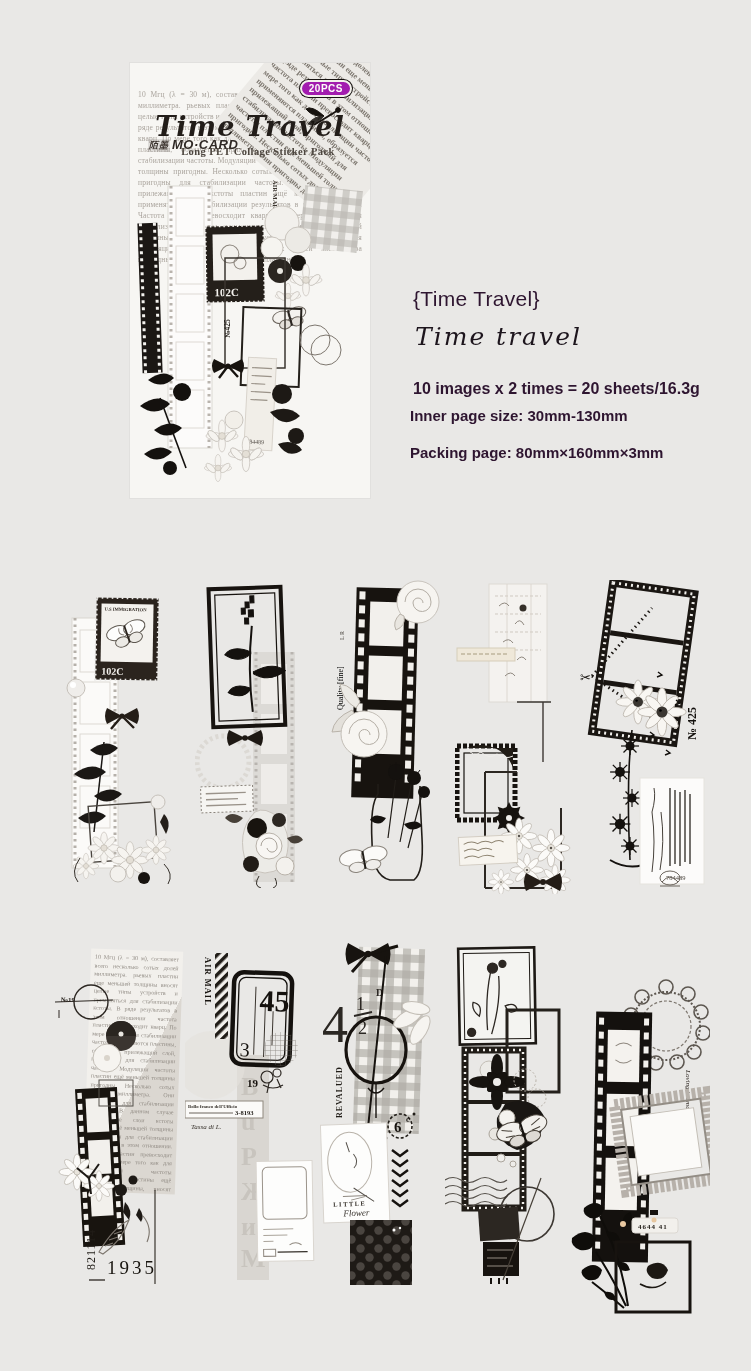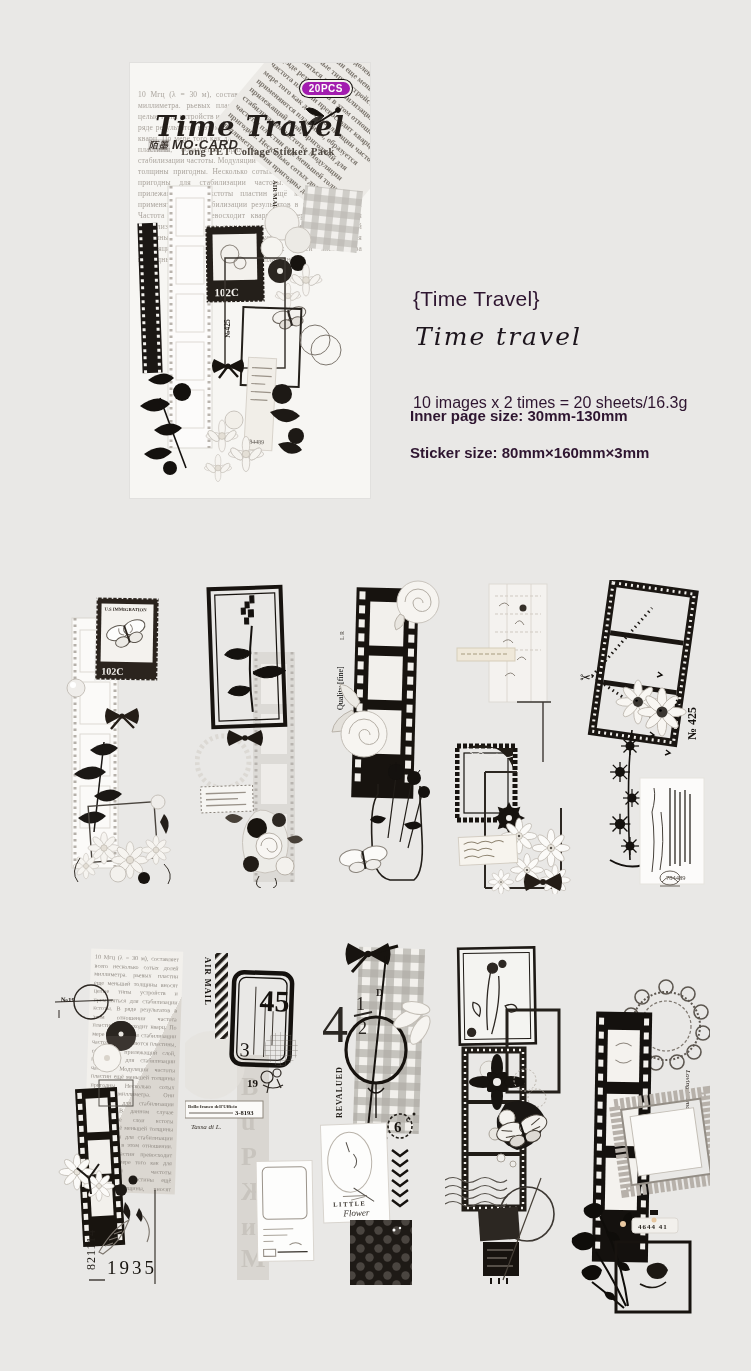--- a/index.html
+++ b/index.html
@@ -31,21 +31,21 @@
                 font-family:"Liberation Serif",serif;font-weight:bold;font-size:10.5px;
                 color:#4d463f;letter-spacing:.4px;}
   #pkg-dragonfly{position:absolute;right:22px;top:40px;}
   #pkg-collage{position:absolute;left:0;top:105px;}
 
   
   .dtl{color:#2e1530;}
   #dtl-heading{left:413px;top:287px;font-size:21px;font-weight:normal;letter-spacing:.3px;}
   #dtl-script{left:415px;top:322px;font-family:"DejaVu Serif",serif;font-style:italic;
               font-size:25px;color:#1d151d;letter-spacing:2px;}
-  #dtl-qty{left:413px;top:394px;font-size:16px;font-weight:normal;}
+  #dtl-qty{left:413px;top:380px;font-size:16px;font-weight:bold;}
   #dtl-inner{left:410px;top:407px;font-size:15px;font-weight:bold;}
   #dtl-pack{left:410px;top:444px;font-size:15px;font-weight:bold;}
 
   
   .strip{position:absolute;}
   .npcol{position:absolute;font-family:"Liberation Serif",serif;color:#918b84;
          text-align:justify;overflow:hidden;}
   svg{display:block;}
   text{font-family:"Liberation Serif",serif;}
 </style>
@@ -184,21 +184,21 @@
       <circle cx="166" cy="268" r="8"></circle>
       <path d="M148 276 Q164 270 172 282 Q158 292 148 276 Z"></path>
     </g>
   </svg>
 </div>
 
 <div id="dtl-heading" class="abs dtl">{Time Travel}</div>
 <div id="dtl-script" class="abs">Time travel</div>
 <div id="dtl-qty" class="abs dtl">10 images x 2 times = 20 sheets/16.3g</div>
 <div id="dtl-inner" class="abs dtl">Inner page size: 30mm-130mm</div>
-<div id="dtl-pack" class="abs dtl">Sticker size: 80mm×160mm×3mm</div>
+<div id="dtl-pack" class="abs dtl">Packing page: 80mm×160mm×3mm</div>
 
 <div class="strip" style="left:60px;top:582px;">
 <svg width="120" height="308" viewBox="0 0 120 308">
   <defs>
     <g id="m1-daisy">
       <g fill="#f6f4f0" stroke="#c7c2bb" stroke-width=".7">
         <ellipse cx="0" cy="-8" rx="3.4" ry="8"></ellipse>
             <ellipse cx="0" cy="8" rx="3.4" ry="8"></ellipse>
         <ellipse cx="-8" cy="0" rx="8" ry="3.4"></ellipse>
             <ellipse cx="8" cy="0" rx="8" ry="3.4"></ellipse>

